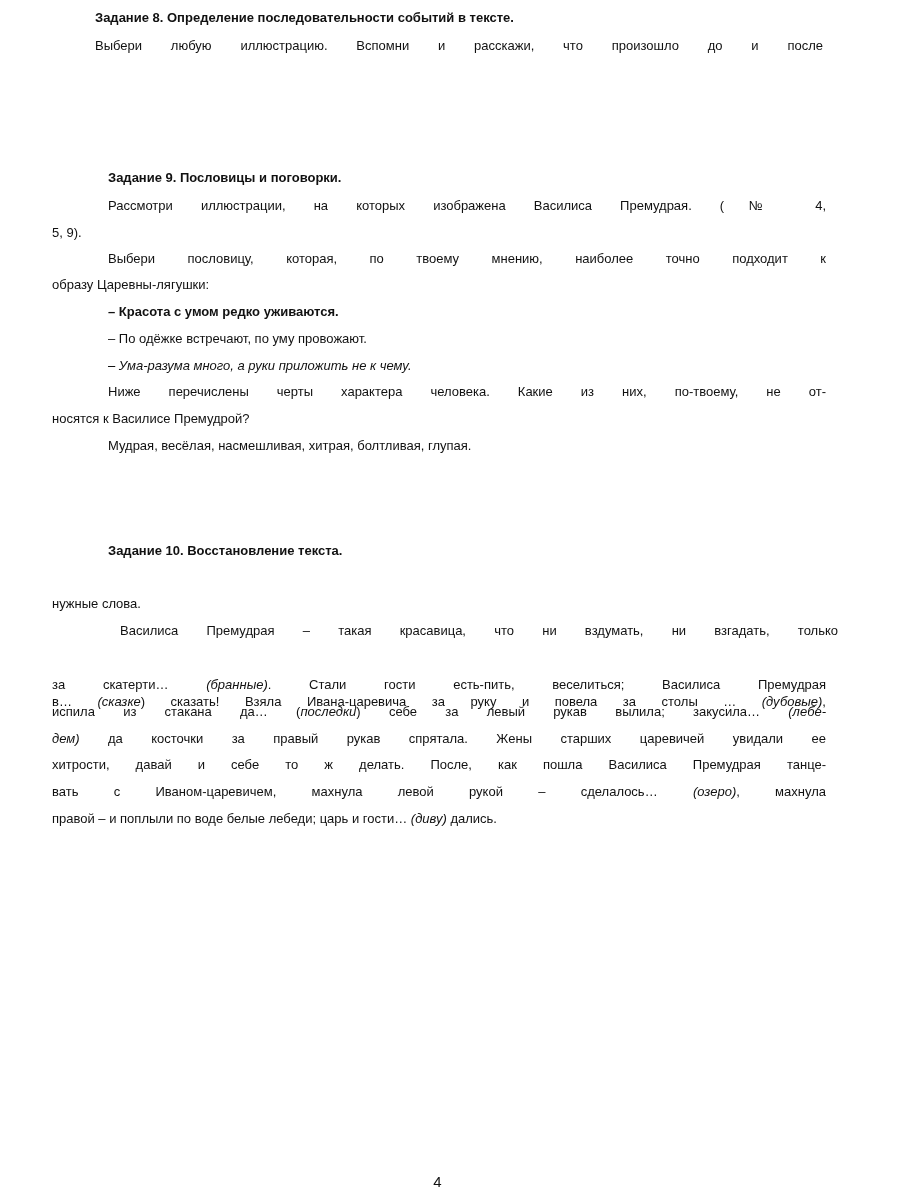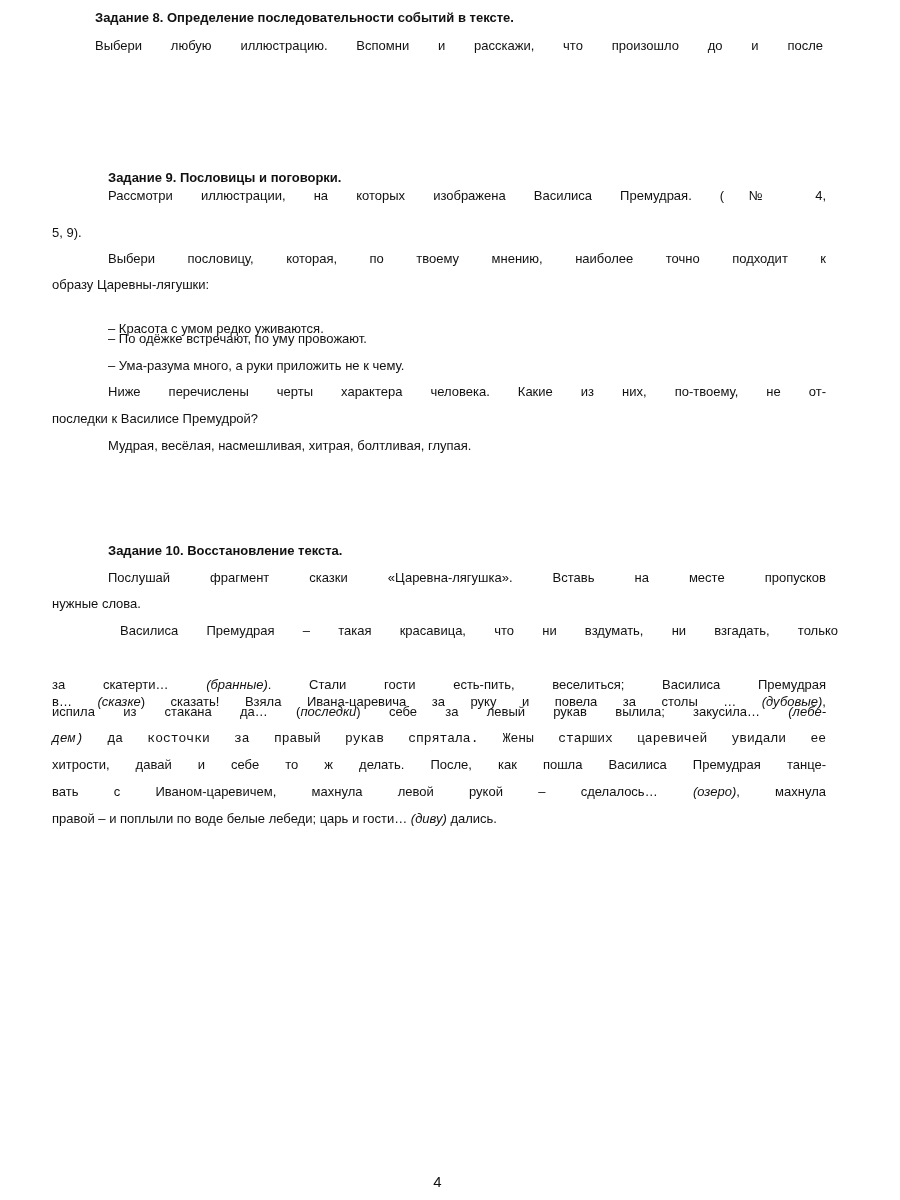--- a/index.html
+++ b/index.html
@@ -14,40 +14,39 @@
 </style>
 </head>
 <body>
 
 <div class="page">
 
   <div class="line bold" style="left:95px; top:5px;">Задание 8. Определение последовательности событий в тексте.</div>
   <div class="line just" style="left:95px; width:728px; top:33px;">Выбери любую иллюстрацию. Вспомни и расскажи, что произошло до и после</div>
 
   <div class="line bold" style="left:108px; top:165px;">Задание 9. Пословицы и поговорки.</div>
-  <div class="line just" style="left:108px; width:718px; top:183px;">Рассмотри иллюстрации, на которых изображена Василиса Премудрая. (№ 4,</div>
+  <div class="line just" style="left:108px; width:718px; top:193px;">Рассмотри иллюстрации, на которых изображена Василиса Премудрая. (№ 4,</div>
   <div class="line" style="left:52px; top:220px;">5, 9).</div>
   <div class="line just" style="left:108px; width:718px; top:246px;">Выбери пословицу, которая, по твоему мнению, наиболее точно подходит к</div>
   <div class="line" style="left:52px; top:272px;">образу Царевны-лягушки:</div>
-  <div class="line" style="left:108px; top:316px;">– Красота с умом редко уживаются.</div>
+  <div class="line" style="left:108px; top:299px;font-weight:bold;">– Красота с умом редко уживаются.</div>
   <div class="line" style="left:108px; top:326px;">– По одёжке встречают, по уму провожают.</div>
-  <div class="line" style="left:108px; top:353px;">– Ума-разума много, а руки приложить не к чему.</div>
+  <div class="line" style="left:108px; top:353px;font-style:italic;">– Ума-разума много, а руки приложить не к чему.</div>
   <div class="line just" style="left:108px; width:718px; top:379px;">Ниже перечислены черты характера человека. Какие из них, по-твоему, не от-</div>
-  <div class="line" style="left:52px; top:406px;">последки к Василисе Премудрой?</div>
+  <div class="line" style="left:52px; top:406px;">носятся к Василисе Премудрой?</div>
   <div class="line" style="left:108px; top:433px;">Мудрая, весёлая, насмешливая, хитрая, болтливая, глупая.</div>
 
   <div class="line bold" style="left:108px; top:538px;">Задание 10. Восстановление текста.</div>
-  <div class="line just" style="left:108px; width:718px; top:565px;">Послушай фрагмент сказки «Царевна-лягушка». Вставь на месте пропусков</div>
   <div class="line" style="left:52px; top:591px;">нужные слова.</div>
 
   <div id="fill-text">
       <div class="line just" style="top: 618px; left: 120px; width: 718px;"><span>Василиса Премудрая – такая красавица, что ни вздумать, ни взгадать, только</span></div>
       <div class="line just" style="top: 645px; left: 52px; width: 774px; margin-top: 44px;"><span>в… </span><span class="it">(сказке</span><span>) сказать! Взяла Ивана-царевича за руку и повела за столы … </span><span class="it">(дубовые)</span><span>,</span></div>
       <div class="line just" style="top: 672px; left: 52px; width: 774px;"><span>за скатерти… </span><span class="it">(бранные)</span><span>. Стали гости есть-пить, веселиться; Василиса Премудрая</span></div>
       <div class="line just" style="top: 699px; left: 52px; width: 774px;"><span>испила из стакана да… (</span><span class="it">последки</span><span>) себе за левый рукав вылила; закусила… </span><span class="it">(лебе-</span></div>
-      <div class="line just" style="top: 726px; left: 52px; width: 774px; font-family: Liberation Mono, monospace;"><span class="it">дем)</span><span> да косточки за правый рукав спрятала. Жены старших царевичей увидали ее</span></div>
+      <div class="line just" style="top: 726px; left: 52px; width: 774px;"><span class="it">дем)</span><span> да косточки за правый рукав спрятала. Жены старших царевичей увидали ее</span></div>
       <div class="line just" style="top: 752px; left: 52px; width: 774px;"><span>хитрости, давай и себе то ж делать. После, как пошла Василиса Премудрая танце-</span></div>
       <div class="line just" style="top: 779px; left: 52px; width: 774px;"><span>вать с Иваном-царевичем, махнула левой рукой – сделалось… </span><span class="it">(озеро)</span><span>, махнула</span></div>
       <div class="line" style="top: 806px; left: 52px; width: auto;"><span>правой – и поплыли по воде белые лебеди; царь и гости… </span><span class="it">(диву)</span><span> дались.</span></div>
     </div>
 
   <div class="pagenum">4</div>
 </div>
 
 </body></html>

